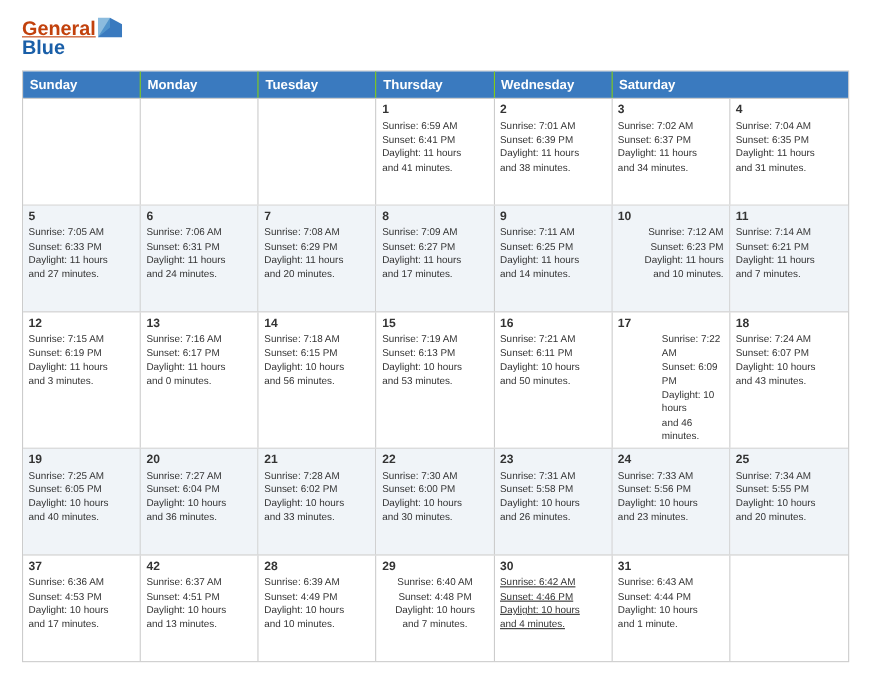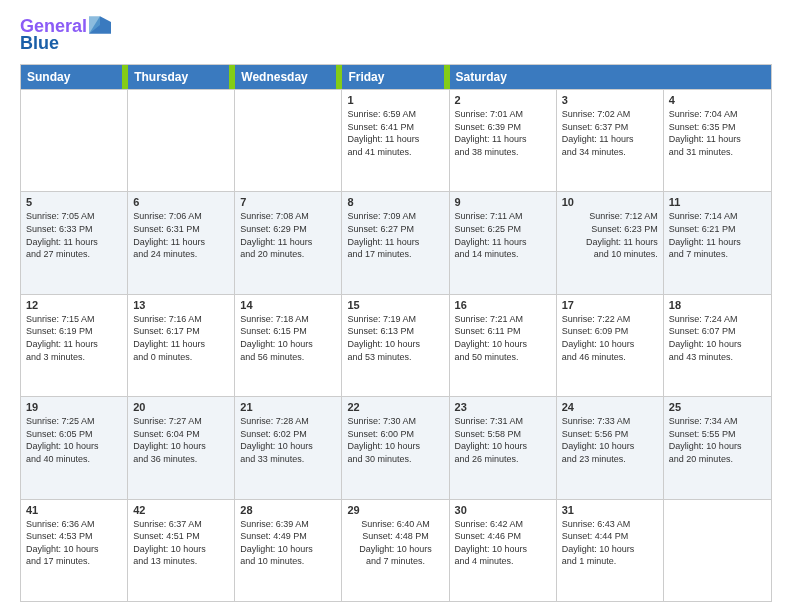--- a/index.html
+++ b/index.html
@@ -20,21 +20,21 @@
     .header {
       display: flex;
       justify-content: space-between;
       align-items: flex-start;
       margin-bottom: 10px;
     }
     .logo {
       display: flex;
       align-items: center;
     }
-    .logo-general { color: #8b5cf6; }
+    .logo-general { color: #c2410c; text-decoration: underline; }
     .logo-blue { color: #1a5fa8; }
     .logo-icon {
       width: 22px;
       height: 22px;
       margin-left: 2px;
       margin-top: -4px;
     }
     .title-block {
       text-align: right;
     }
@@ -59,21 +59,21 @@
       display: grid;
       grid-template-columns: repeat(7, 1fr);
       background: #3a7abf;
     }
     .cal-header-cell {
       color: #fff;
       font-size: 12px;
       font-weight: bold;
       padding: 5px 6px;
       text-align: left;
-      border-right: 6px solid #84cc16;
+      border-right: 1px solid #84cc16;
     }
     .cal-header-cell:last-child { border-right: none; }
     .cal-body {
       flex: 1;
       display: flex;
       flex-direction: column;
     }
     .cal-row {
       display: grid;
       grid-template-columns: repeat(7, 1fr);
@@ -123,23 +123,24 @@
     </div>
     <div class="title-block">
       <div class="month-title"></div>
       <div class="location"></div>
     </div>
   </div>
 
   <div class="calendar">
     <div class="cal-header">
     <div class="cal-header-cell">Sunday</div>
+        <div class="cal-header-cell">Monday</div>
+        <div class="cal-header-cell">Tuesday</div>
         <div class="cal-header-cell">Thursday</div>
         <div class="cal-header-cell">Wednesday</div>
-        <div class="cal-header-cell">Friday</div>
         <div class="cal-header-cell">Saturday</div>
       </div>
     <div class="cal-body">
     <div class="cal-row">
           <div class="cal-cell"></div>
           <div class="cal-cell"></div>
           <div class="cal-cell"></div>
           <div class="cal-cell">
             <span class="day-num">1</span>
             <div class="cell-info" style="white-space: pre-line;">Sunrise: 6:59 AM
@@ -251,21 +252,21 @@
           </div>
           <div class="cal-cell">
             <span class="day-num">16</span>
             <div class="cell-info" style="white-space: pre-line;">Sunrise: 7:21 AM
 Sunset: 6:11 PM
 Daylight: 10 hours
 and 50 minutes.</div>
           </div>
           <div class="cal-cell">
             <span class="day-num">17</span>
-            <div class="cell-info" style="white-space: pre-line;">Sunrise: 7:22 AM
+            <div class="cell-info" style="white-space: pre-line; margin-left: 40px;">Sunrise: 7:22 AM
 Sunset: 6:09 PM
 Daylight: 10 hours
 and 46 minutes.</div>
           </div>
           <div class="cal-cell">
             <span class="day-num">18</span>
             <div class="cell-info" style="white-space: pre-line;">Sunrise: 7:24 AM
 Sunset: 6:07 PM
 Daylight: 10 hours
 and 43 minutes.</div>
@@ -317,21 +318,21 @@
           <div class="cal-cell">
             <span class="day-num">25</span>
             <div class="cell-info" style="white-space: pre-line;">Sunrise: 7:34 AM
 Sunset: 5:55 PM
 Daylight: 10 hours
 and 20 minutes.</div>
           </div>
         </div>
         <div class="cal-row">
           <div class="cal-cell">
-            <span class="day-num">41</span>
+            <span class="day-num">37</span>
             <div class="cell-info" style="white-space: pre-line;">Sunrise: 6:36 AM
 Sunset: 4:53 PM
 Daylight: 10 hours
 and 17 minutes.</div>
           </div>
           <div class="cal-cell">
             <span class="day-num">42</span>
             <div class="cell-info" style="white-space: pre-line;">Sunrise: 6:37 AM
 Sunset: 4:51 PM
 Daylight: 10 hours
@@ -346,21 +347,21 @@
           </div>
           <div class="cal-cell">
             <span class="day-num">29</span>
             <div class="cell-info" style="white-space: pre-line; text-align: center;">Sunrise: 6:40 AM
 Sunset: 4:48 PM
 Daylight: 10 hours
 and 7 minutes.</div>
           </div>
           <div class="cal-cell">
             <span class="day-num">30</span>
-            <div class="cell-info" style="white-space: pre-line;">Sunrise: 6:42 AM
+            <div class="cell-info" style="white-space: pre-line; text-decoration: underline;">Sunrise: 6:42 AM
 Sunset: 4:46 PM
 Daylight: 10 hours
 and 4 minutes.</div>
           </div>
           <div class="cal-cell">
             <span class="day-num">31</span>
             <div class="cell-info" style="white-space: pre-line;">Sunrise: 6:43 AM
 Sunset: 4:44 PM
 Daylight: 10 hours
 and 1 minute.</div>

